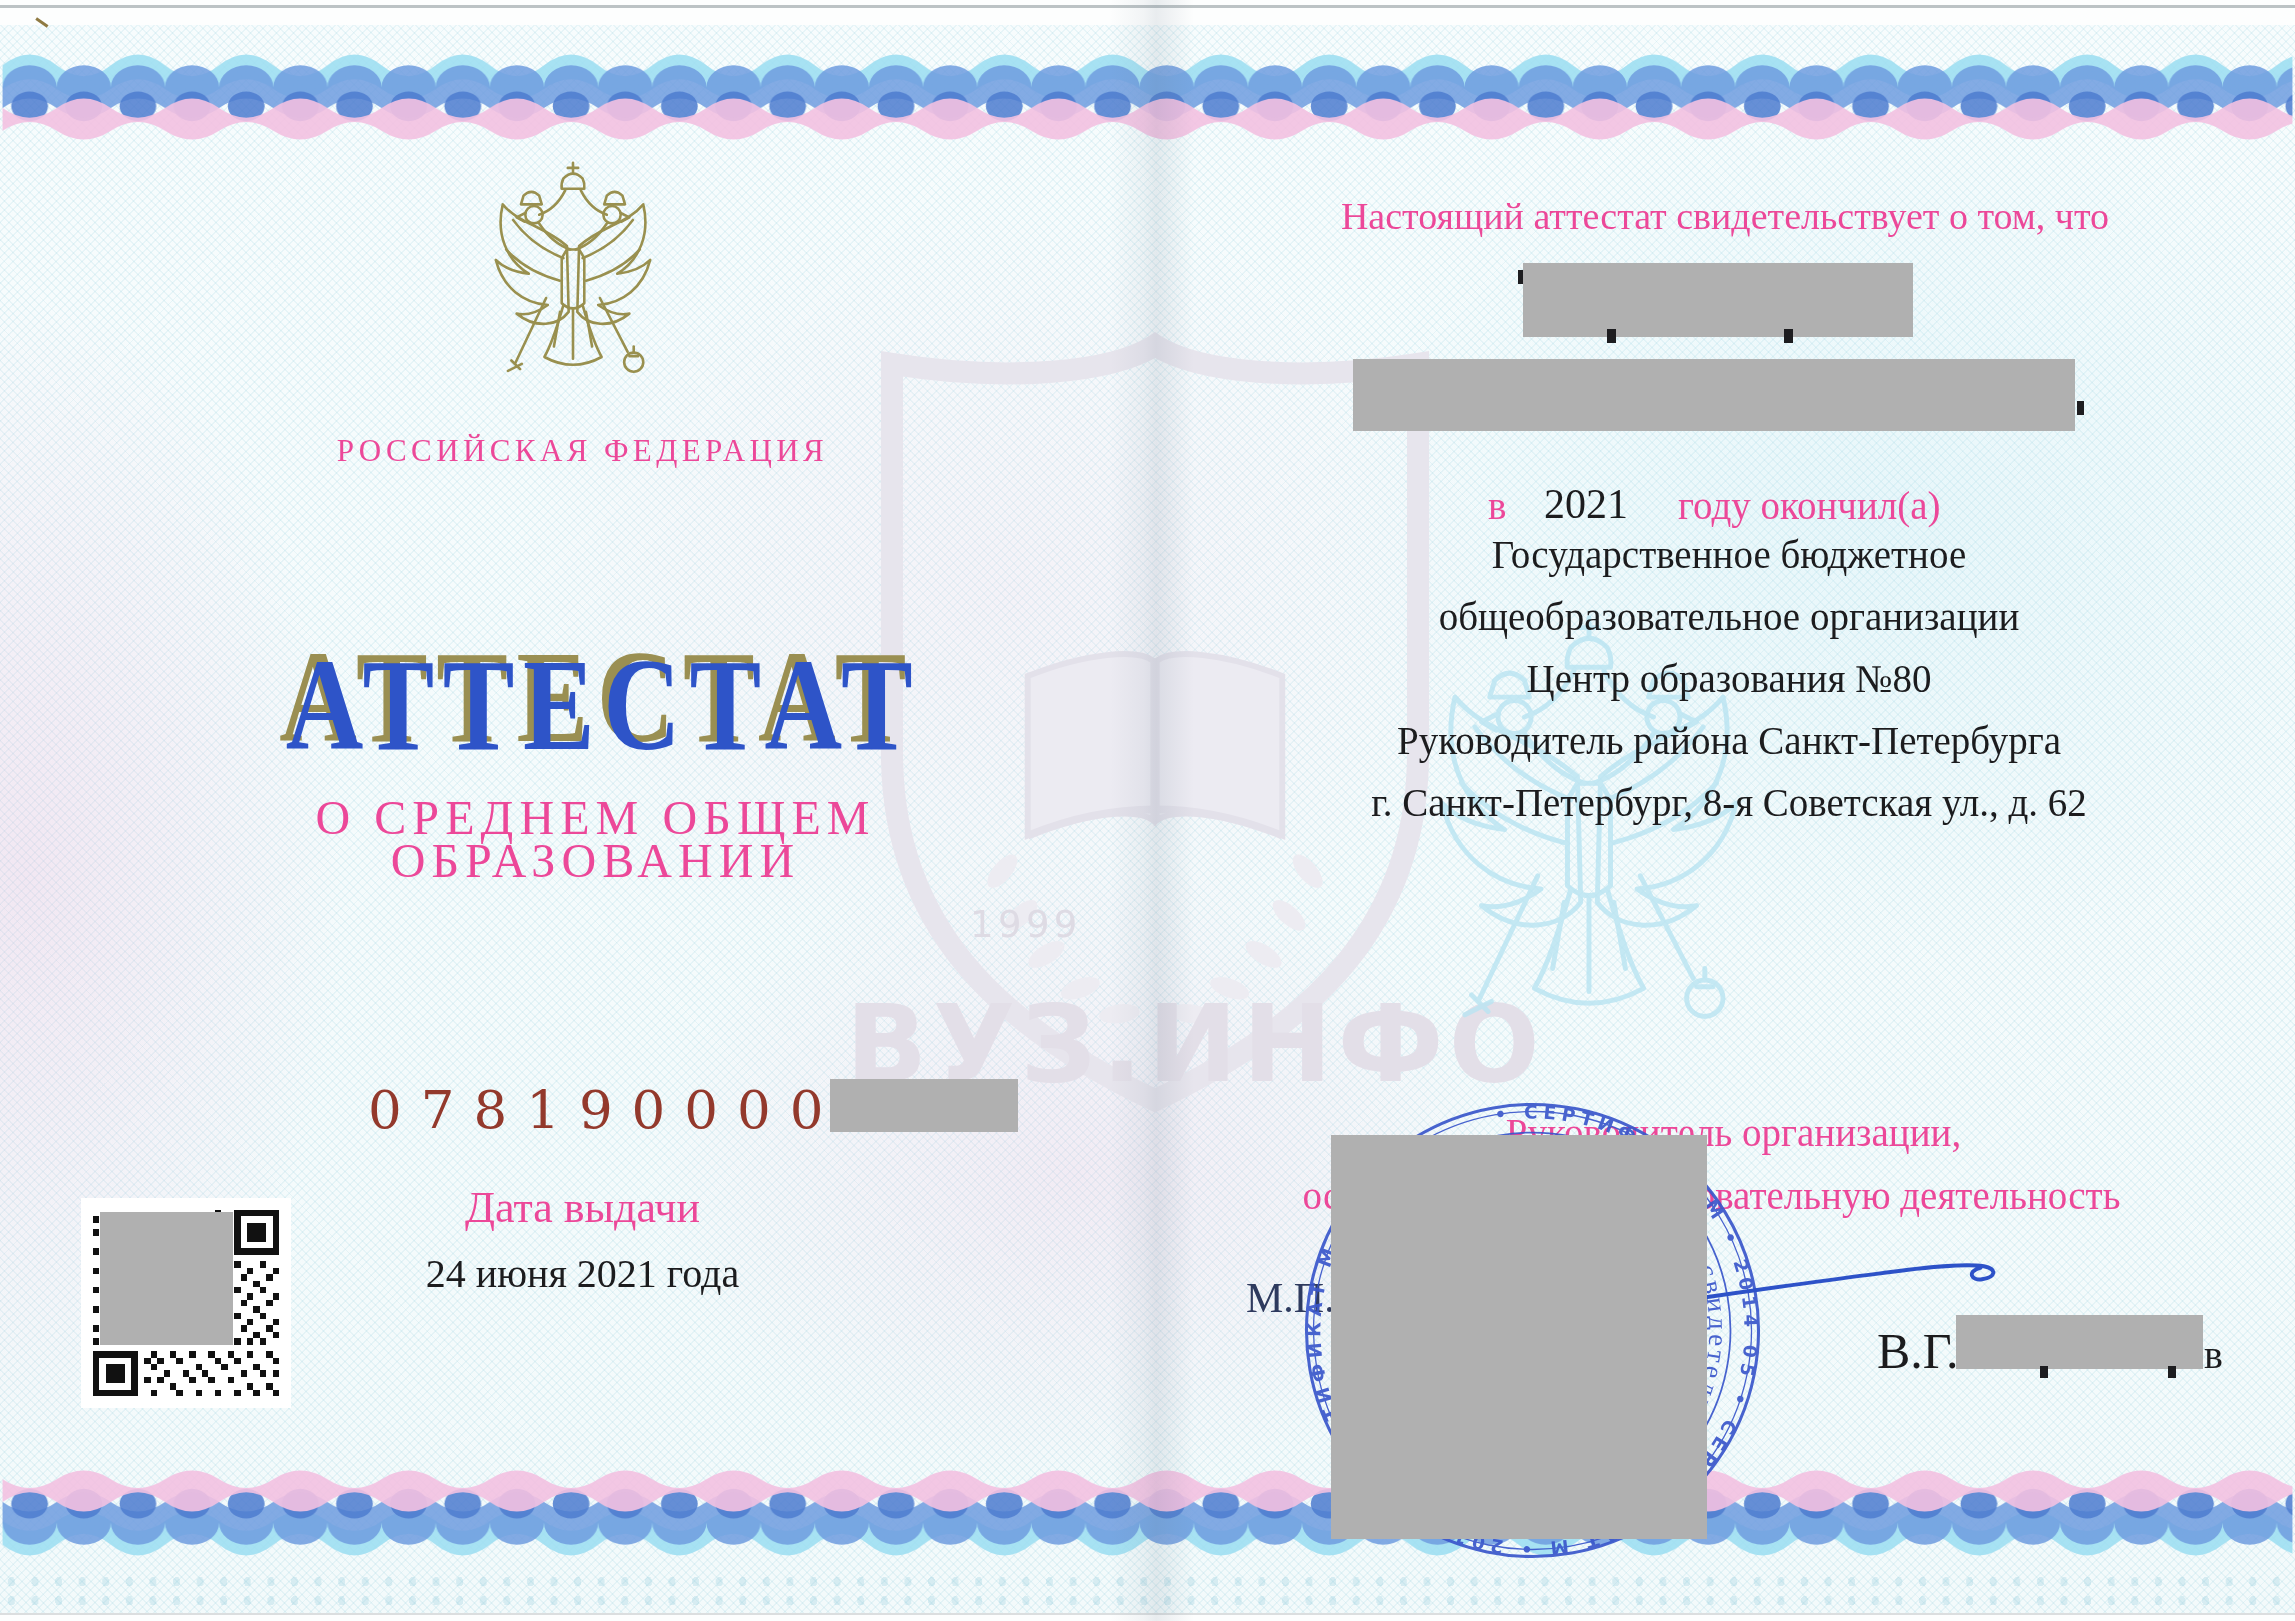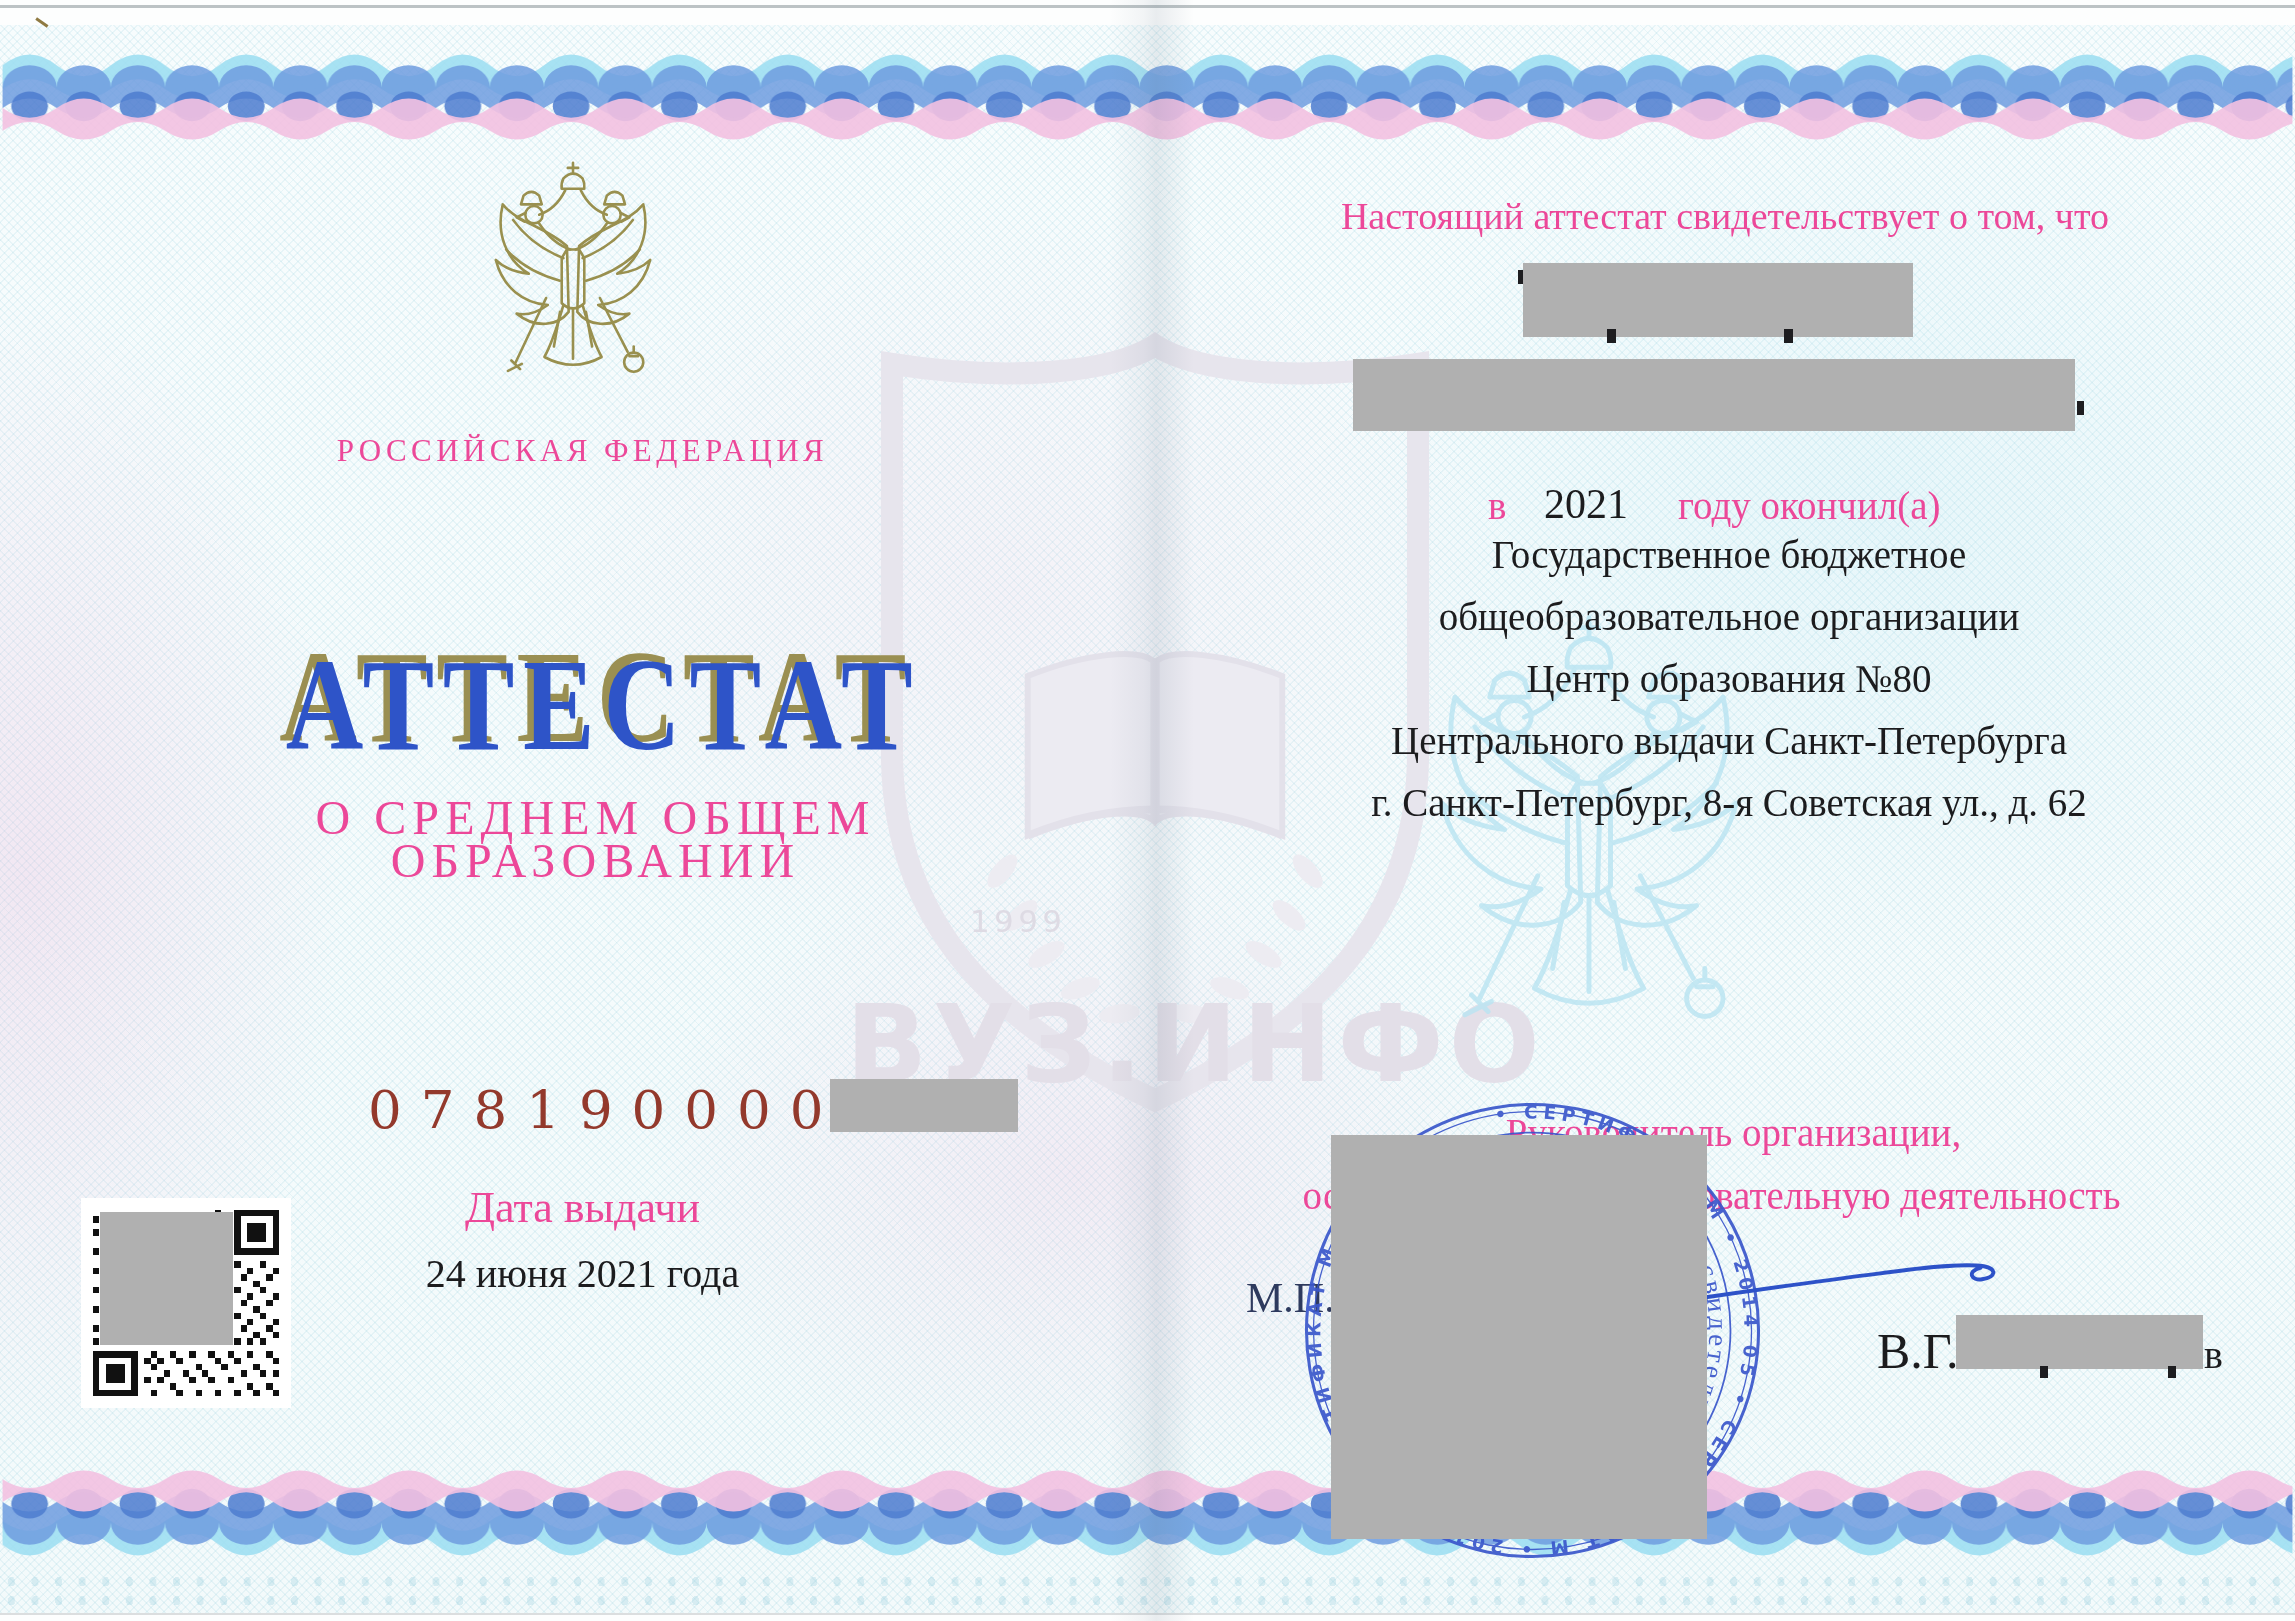--- a/index.html
+++ b/index.html
@@ -75,21 +75,21 @@
       <ellipse cx="202" cy="758" rx="24" ry="11" transform="rotate(-32 202 758)"></ellipse>
       <ellipse cx="242" cy="798" rx="24" ry="11" transform="rotate(-20 242 798)"></ellipse>
       <ellipse cx="288" cy="828" rx="24" ry="11" transform="rotate(-8 288 828)"></ellipse>
       <ellipse cx="510" cy="660" rx="24" ry="11" transform="rotate(50 510 660)"></ellipse>
       <ellipse cx="488" cy="712" rx="24" ry="11" transform="rotate(42 488 712)"></ellipse>
       <ellipse cx="458" cy="758" rx="24" ry="11" transform="rotate(32 458 758)"></ellipse>
       <ellipse cx="418" cy="798" rx="24" ry="11" transform="rotate(20 418 798)"></ellipse>
       <ellipse cx="372" cy="828" rx="24" ry="11" transform="rotate(8 372 828)"></ellipse>
     </g>
   </svg>
-  <div class="abs" id="wm-1999" style="left:970px;top:903px;font-size:31px;">1999</div>
+  <div class="abs" id="wm-1999" style="left:970px;top:903px;font-size:37px;">1999</div>
   <div class="abs center" id="brand-wm" style="left:832px;top:982px;width:727px;font-size:107px;">ВУЗ.ИНФО</div>
 
   <svg width="0" height="0" style="position:absolute">
     <defs>
       <symbol id="eagle" viewBox="0 0 230 290">
         <g fill="none" stroke="currentColor" stroke-width="3" stroke-linecap="round" stroke-linejoin="round">
           <path d="M115,4 v12 M109,10 h12"></path>
           <path d="M104,22 q11,-11 22,0 q3,6 2,12 h-26 q-1,-6 2,-12 Z"></path>
           <path d="M106,36 C98,52 88,60 76,64 M124,36 C132,52 142,60 154,64"></path>
           <path d="M58,42 q9,-9 18,0 l3,10 h-24 Z M154,42 q9,-9 18,0 l3,10 h-24 Z"></path>
@@ -255,21 +255,21 @@
   <div class="abs remnant" style="left:2077px;top:401px;width:7px;height:14px;"></div>
 
   <div class="abs blue" style="left:1488px;top:483px;font-size:39px;">в</div>
   <div class="abs black" style="left:1544px;top:480px;font-size:42px;">2021</div>
   <div class="abs blue" style="left:1678px;top:483px;font-size:39px;">году окончил(а)</div>
 
   <div class="abs black center" style="left:1243px;top:524px;width:972px;font-size:39px;line-height:62px;">
     <div>Государственное бюджетное</div>
     <div>общеобразовательное организации</div>
     <div>Центр образования №80</div>
-    <div>Центрального выдачи Санкт-Петербурга</div>
+    <div>Руководитель района Санкт-Петербурга</div>
     <div>г. Санкт-Петербург, 8-я Советская ул., д. 62</div>
   </div>
 
 
   <div class="abs blue center" style="left:1252px;top:1110px;width:963px;font-size:39px;">Руководитель организации,</div>
   <div class="abs blue center" style="left:1230px;top:1173px;width:963px;font-size:39px;">осуществляющей образовательную деятельность</div>
 
   <div class="abs" style="left:1246px;top:1274px;font-size:42px;color:#2e3a5e;">М.П.</div>
 
   <svg class="abs" style="left:1303px;top:1101px;transform:rotate(-10deg);opacity:.92;" width="459" height="459" viewBox="0 0 524 524">

